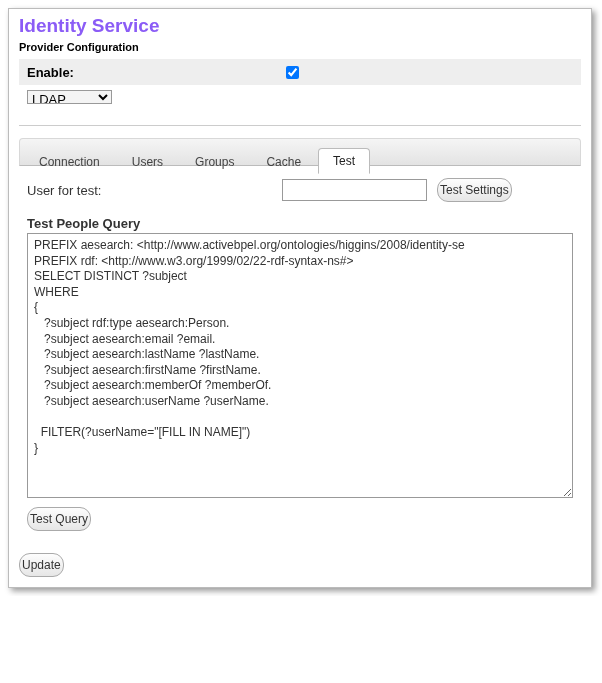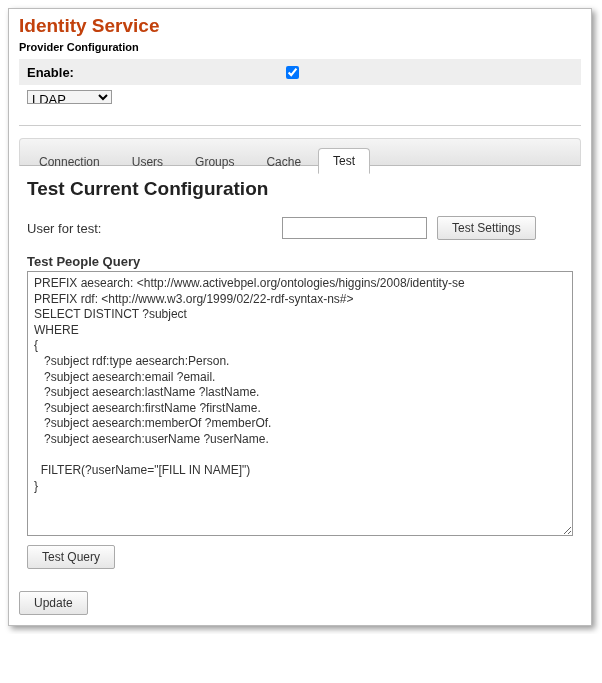--- a/index.html
+++ b/index.html
@@ -15,21 +15,21 @@
     width: 584px;
     background: #fff;
     border: 1px solid #bbb;
     box-shadow: 3px 3px 6px rgba(0,0,0,0.4);
     padding: 6px 10px 10px 10px;
   }
   h1 {
     font-size: 19px;
     font-weight: bold;
     margin: 0 0 4px 0;
-    color: #c2410c;
+    color: #8b5cf6;
   }
   h2.section {
     font-size: 11px;
     font-weight: bold;
     margin: 0 0 6px 0;
     color: #000;
   }
   .form-row {
     display: flex;
     align-items: center;
@@ -116,22 +116,22 @@
     width: 145px;
     height: 22px;
     border: 1px solid #999;
     padding: 2px 4px;
     font-size: 13px;
     margin-right: 10px;
   }
   button.btn {
     background: linear-gradient(#fdfdfd,#e6e6e6);
     border: 1px solid #aaa;
-    border-radius: 2px;
-    padding: 4px 14px;
+    border-radius: 11px;
+    padding: 4px 2px;
     font-size: 12px;
     color: #333;
     cursor: pointer;
   }
   .query-label {
     font-weight: bold;
     font-size: 13px;
     margin-bottom: 2px;
     display: block;
   }
@@ -180,21 +180,20 @@
 
   <div class="tabs">
     <div class="tab">Connection</div>
     <div class="tab">Users</div>
     <div class="tab">Groups</div>
     <div class="tab">Cache</div>
     <div class="tab active">Test</div>
   </div>
 
   <div class="tab-content">
-    <h3 class="subhead">Test Current Configuration</h3>
 
     <div class="test-row">
       <label>User for test:</label>
       <input type="text" class="user-input" value="" style="">
       <button class="btn">Test Settings</button>
     </div>
 
     <label class="query-label">Test People Query</label>
     <textarea class="query" style="">PREFIX aesearch: &lt;http://www.activebpel.org/ontologies/higgins/2008/identity-se
 PREFIX rdf: &lt;http://www.w3.org/1999/02/22-rdf-syntax-ns#&gt;

